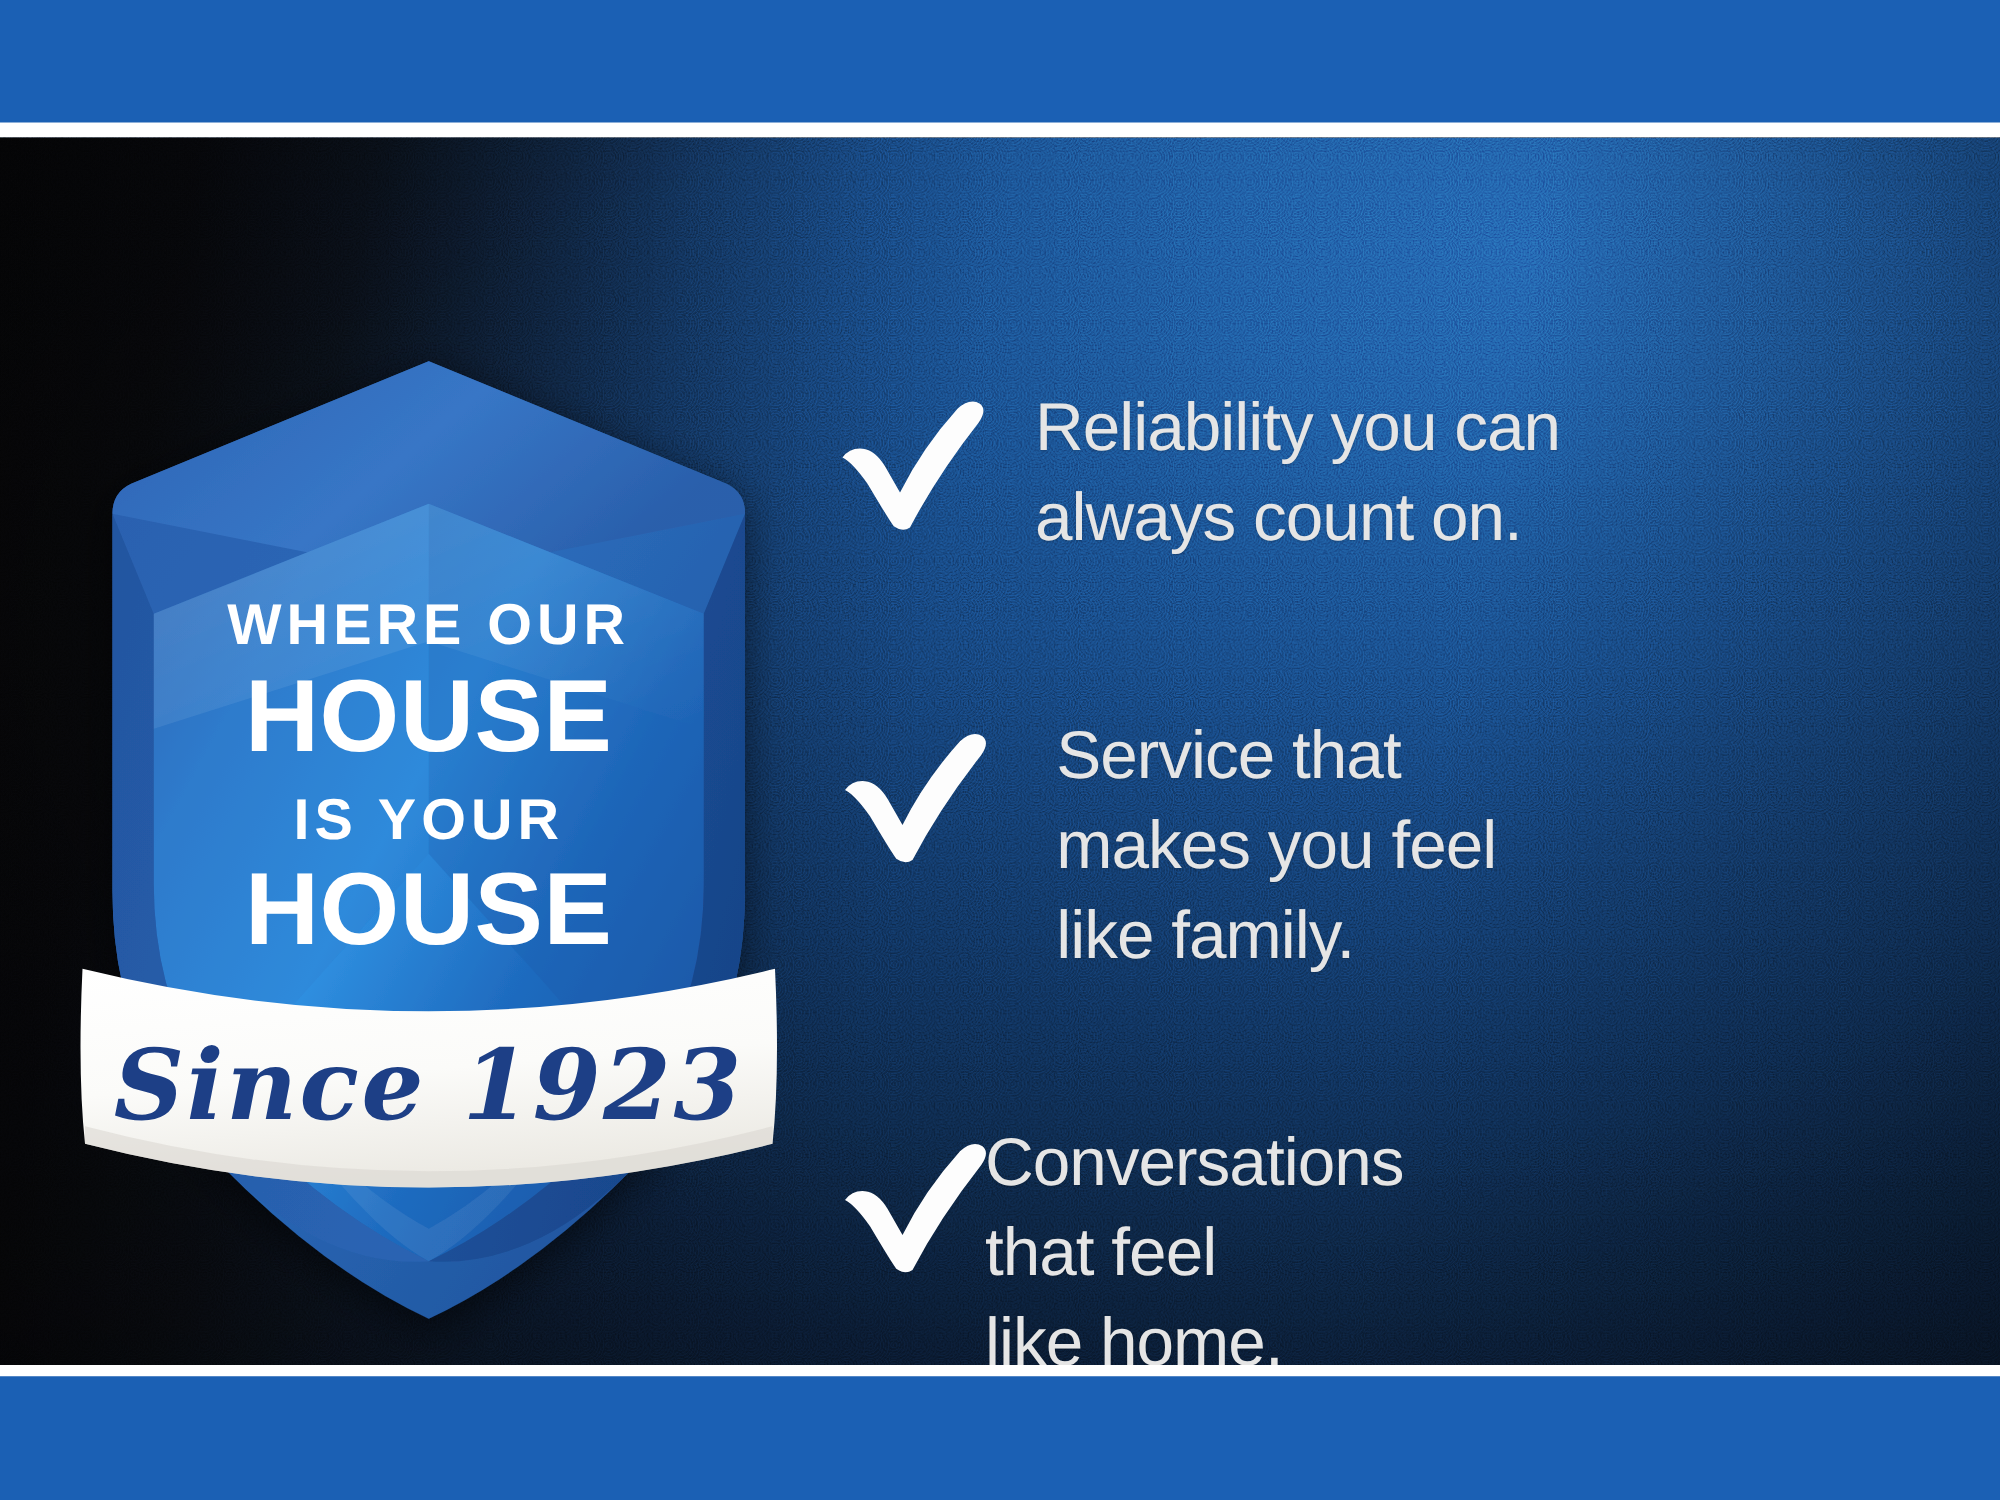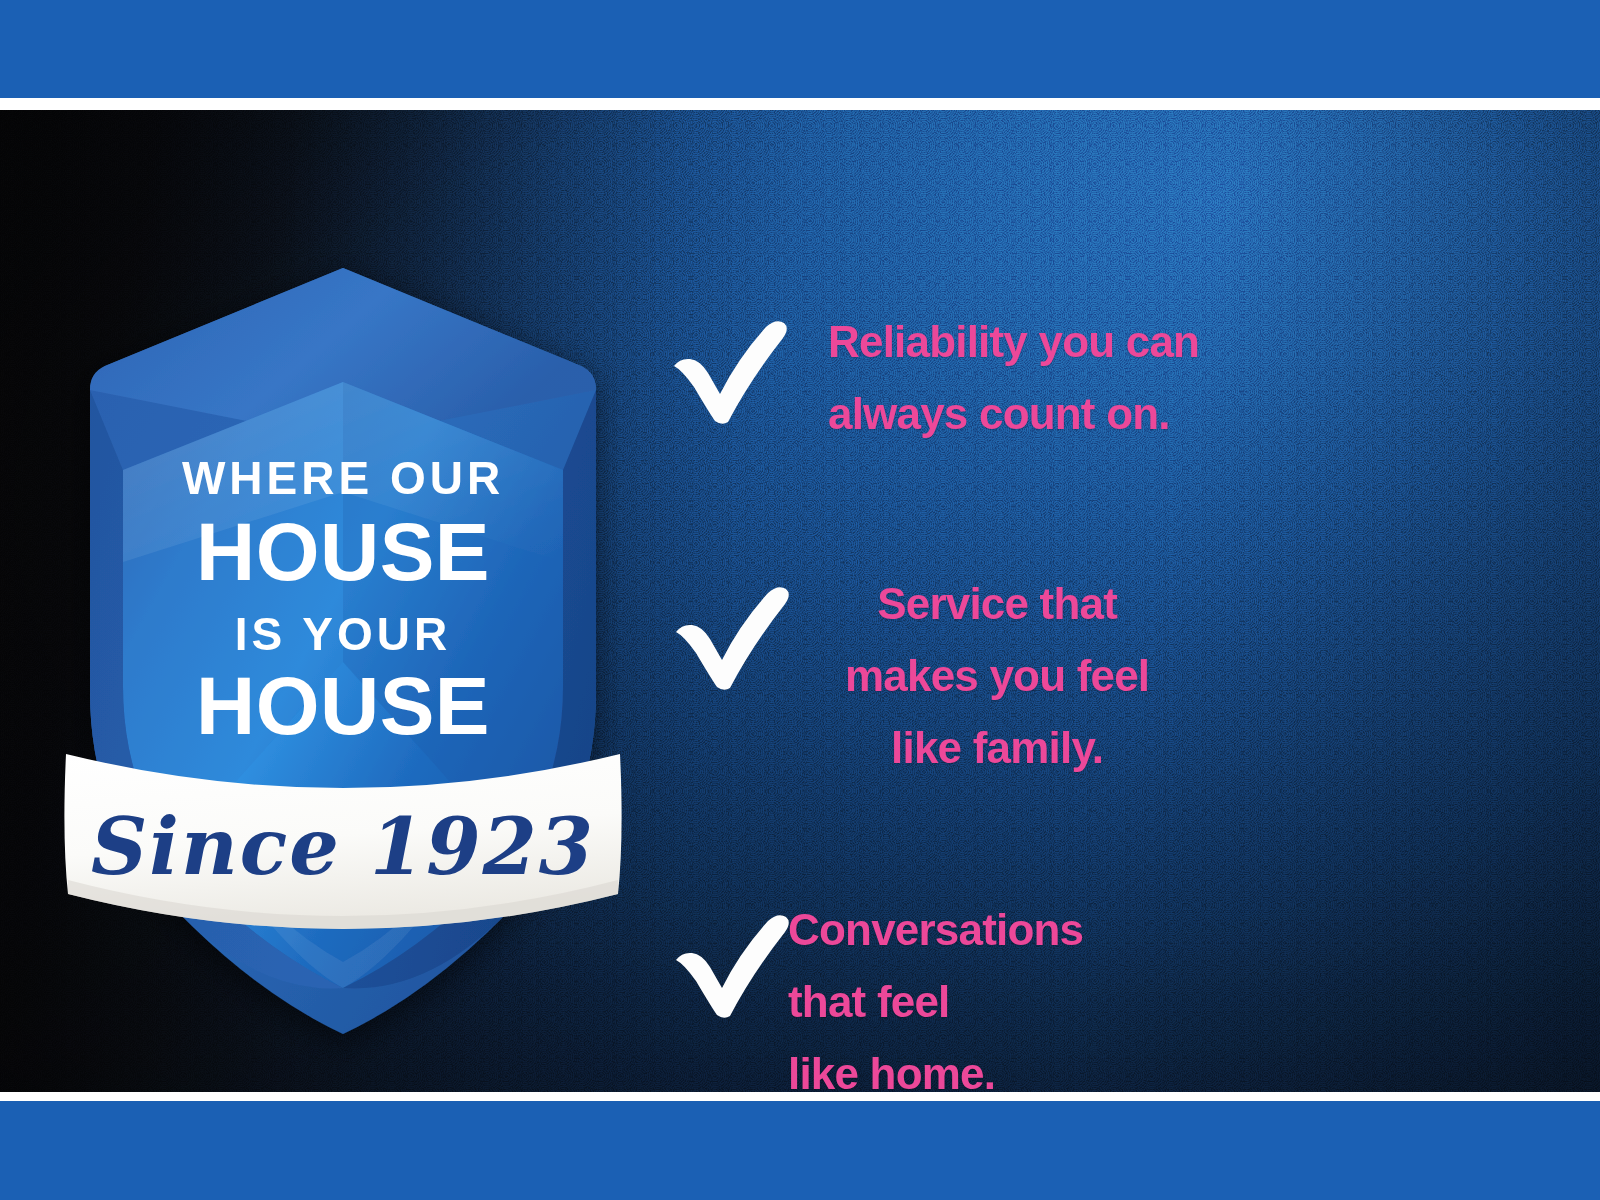--- a/index.html
+++ b/index.html
@@ -88,21 +88,21 @@
       repeating-radial-gradient(circle at 11px 2px, rgba(0,0,0,0.55) 0 0.6px, rgba(0,0,0,0) 0.6px 2.7px),
       repeating-radial-gradient(circle at 6px 13px, rgba(255,255,255,0.35) 0 0.5px, rgba(0,0,0,0) 0.5px 3.3px),
       repeating-radial-gradient(circle at 17px 9px, rgba(0,0,0,0.40) 0 0.5px, rgba(0,0,0,0) 0.5px 3.9px);
     background-size: 19px 19px, 23px 23px, 29px 29px, 31px 31px;
   }
 
   
   .emblem {
     position: absolute;
     left: 58px;
-    top: 152px;
+    top: 173px;
     width: 570px;
     height: 780px;
   }
   .emblem svg { display: block; width: 100%; height: 100%; overflow: visible; }
 
   .shield-line {
     fill: #ffffff;
     font-family: "Liberation Sans", sans-serif;
     font-weight: bold;
     text-anchor: middle;
@@ -151,31 +151,31 @@
     left: 10px;
     top: 12px;
     width: 120px;
     height: 108px;
     overflow: visible;
   }
   .benefit-2 .check-wrap svg { left: 12px; top: 16px; }
   .benefit-3 .check-wrap svg { left: 12px; top: 18px; }
 
   .benefit-text {
-    color: #ec4899;
+    color: #e5e5e5;
     font-family: "Liberation Sans", sans-serif;
-    font-weight: bold;
-    font-size: 44px;
+    font-weight: normal;
+    font-size: 54px;
     line-height: 72px;
     letter-spacing: -0.8px;
     white-space: pre-line;
     text-shadow: 0 1px 2px rgba(0,0,0,0.22);
   }
   .benefit-1 .benefit-text { margin-left: 40px; }
-  .benefit-2 .benefit-text { margin-left: 57px; text-align: center; }
+  .benefit-2 .benefit-text { margin-left: 57px; }
   .benefit-3 .benefit-text { }
 </style>
 </head>
 <body>
 
 <div id="canvas">
 
   <div class="bar bar-top" style="background: rgb(27, 96, 180);"></div>
 
   <div class="stage">

